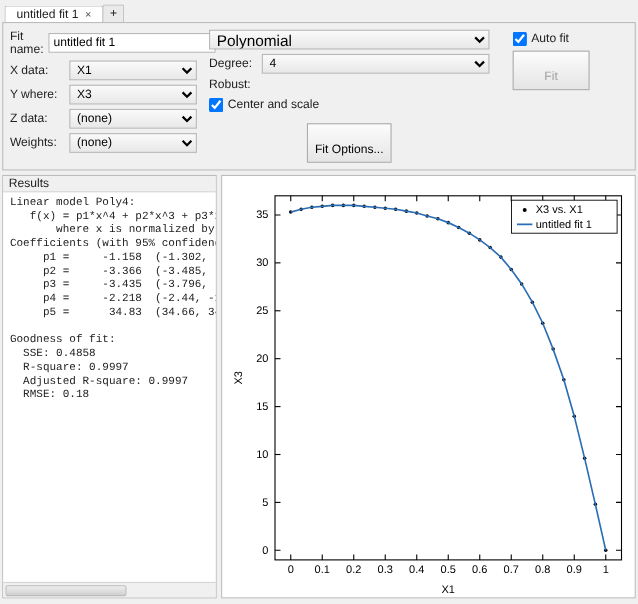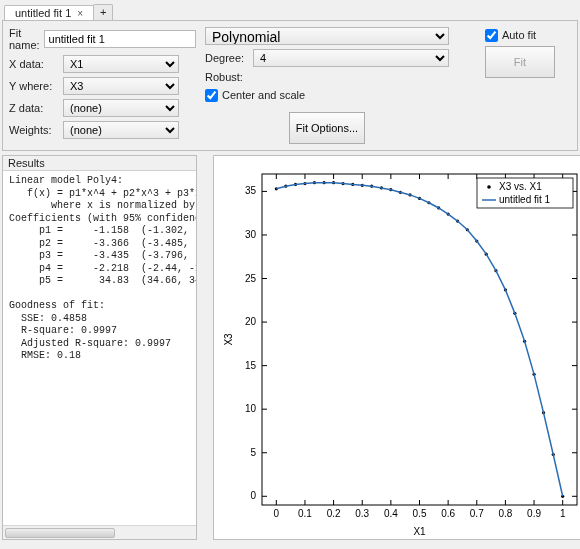--- a/index.html
+++ b/index.html
@@ -1,37 +1,37 @@
 <!DOCTYPE html>
 <html><head>
 <meta charset="utf-8">
 <style>
   * { box-sizing: border-box; font-family: "Segoe UI", Tahoma, sans-serif; }
   body { margin: 0; background: #f0f0f0; width: 580px; height: 549px; overflow: hidden; font-size: 11px; color: #222; }
   .tabbar { display:flex; align-items:flex-end; height:20px; background:#f0f0f0; padding-left:4px; }
   .tab { border:1px solid #bdbdbd; border-bottom:none; background:#fff; padding:1px 10px; font-size:11px; border-top-left-radius:2px; border-top-right-radius:2px; position:relative; display:flex; align-items:center; gap:6px; }
   .tab .close { color:#555; font-size:10px; }
   .tab-add { border:1px solid #bdbdbd; border-bottom:none; background:#eaeaea; width:20px; text-align:center; border-top-left-radius:2px; border-top-right-radius:2px; margin-left:-1px; font-size:11px; line-height:15px; }
-  .toppanel { border:1px solid #bdbdbd; background:#f0f0f0; margin:0 2px 4px 2px; display:flex; gap:26px; padding:6px 6px; }
+  .toppanel { border:1px solid #bdbdbd; background:#f0f0f0; margin:0 2px 4px 2px; display:flex; gap:11px; padding:6px 6px; }
   .col-fit { width:170px; display:flex; flex-direction:column; gap:4px; }
   .frow { display:flex; align-items:center; gap:4px; }
   .frow label { width:50px; text-align:left; font-size:11px; color:#222; }
   .tinput { flex:1; height:18px; border:1px solid #b8b8b8; background:#fff; padding:0 4px; font-size:11px; }
   .sel { flex:1; height:18px; border:1px solid #b8b8b8; background:linear-gradient(#fafafa,#e8e8e8); font-size:11px; padding:0 2px; }
   .col-method { width:255px; display:flex; flex-direction:column; gap:4px; }
   .wide-sel { width:100%; height:18px; border:1px solid #b8b8b8; background:linear-gradient(#fafafa,#e8e8e8); font-size:14px; padding:0 2px; }
   .mrow { display:flex; align-items:center; gap:4px; }
   .mrow label { width:44px; font-size:11px; }
   .cb { display:flex; align-items:flex-start; gap:4px; font-size:11px; margin-top:2px; }
   .cb input { margin:0; }
-  .btn { height:32px; border:1px solid #acacac; background:linear-gradient(#fcfcfc,#e5e5e5); font-size:11px; padding:0 6px; min-width:70px; }
+  .btn { height:14px; border:1px solid #acacac; background:linear-gradient(#fcfcfc,#e5e5e5); font-size:11px; padding:17px 6px; min-width:70px; }
   .btn:disabled { color:#a0a0a0; }
   .fit-opt-row { display:flex; justify-content:center; margin-top:6px; }
   .col-right { width:100px; display:flex; flex-direction:column; gap:4px; align-items:flex-start; padding-left:10px; }
-  .lower { display:flex; gap:16px; padding:0 2px; }
+  .lower { display:flex; gap:4px; padding:0 2px; }
   .panel { border:1px solid #bdbdbd; background:#fafafa; }
   .results-panel { width:195px; height:385px; display:flex; flex-direction:column; }
   .results-header { background:#f0f0f0; border-bottom:1px solid #d0d0d0; padding:1px 5px; font-size:11px; }
   .results-body { flex:1; padding:4px 6px; background:#fff; font-family:"Courier New",monospace; font-size:10px; line-height:1.25; white-space:pre; overflow:hidden; }
   .results-scroll { height:14px; background:#f0f0f0; border-top:1px solid #d6d6d6; position:relative; }
   .scroll-thumb { position:absolute; left:2px; top:2px; height:10px; width:110px; background:linear-gradient(#eee,#cfcfcf); border:1px solid #bcbcbc; border-radius:2px; }
   .chart-panel { flex:1; height:385px; position:relative; background:#fff; }
   svg { display:block; }
   .tick { stroke:#000; stroke-width:1; }
   .axis-text { font-size:10px; fill:#000; }

